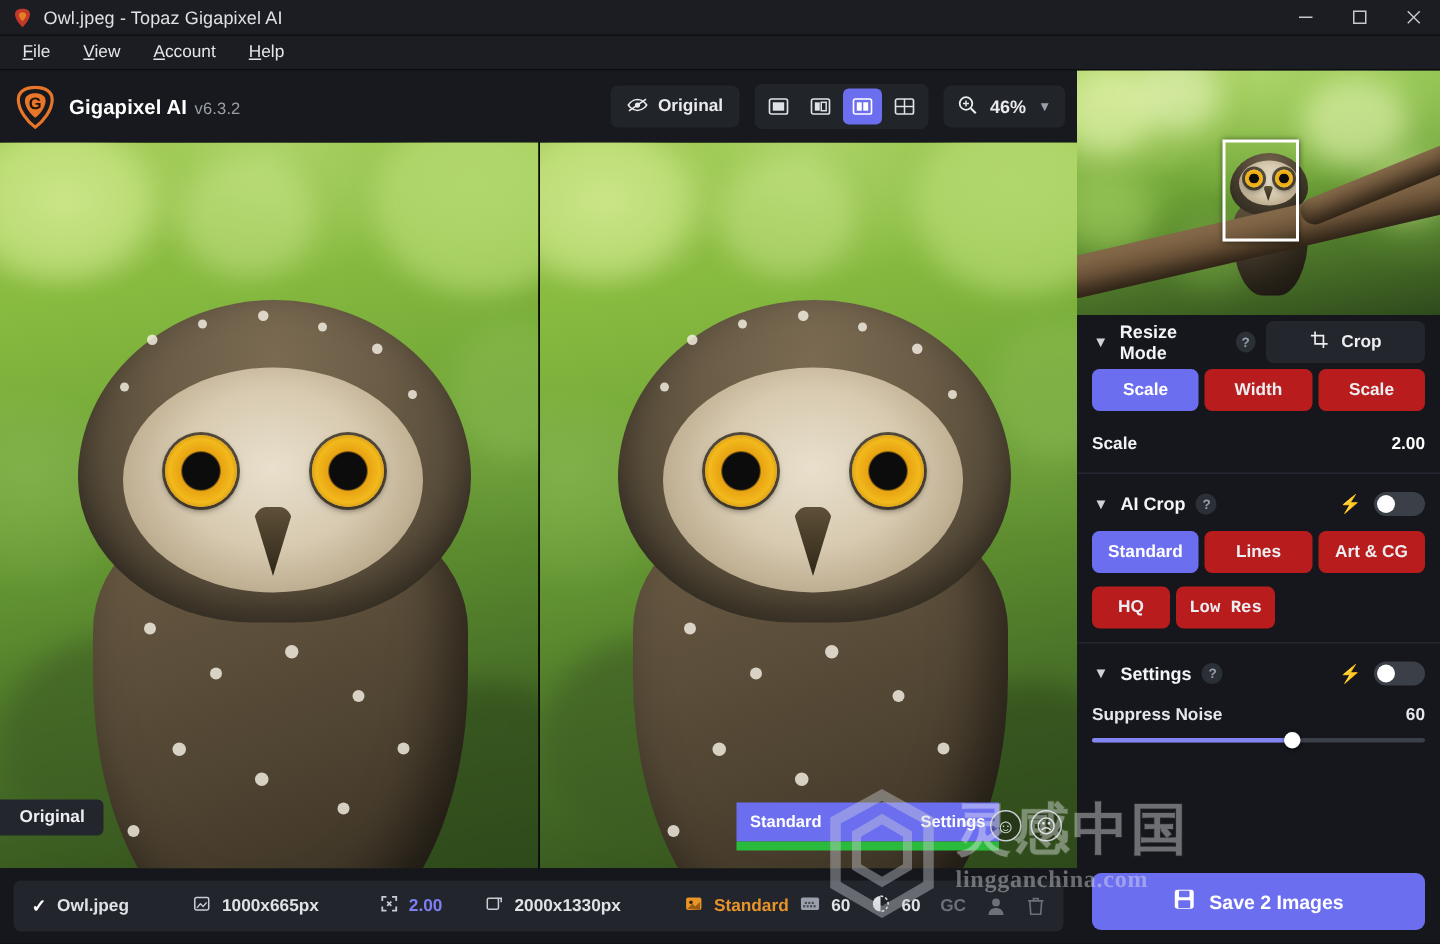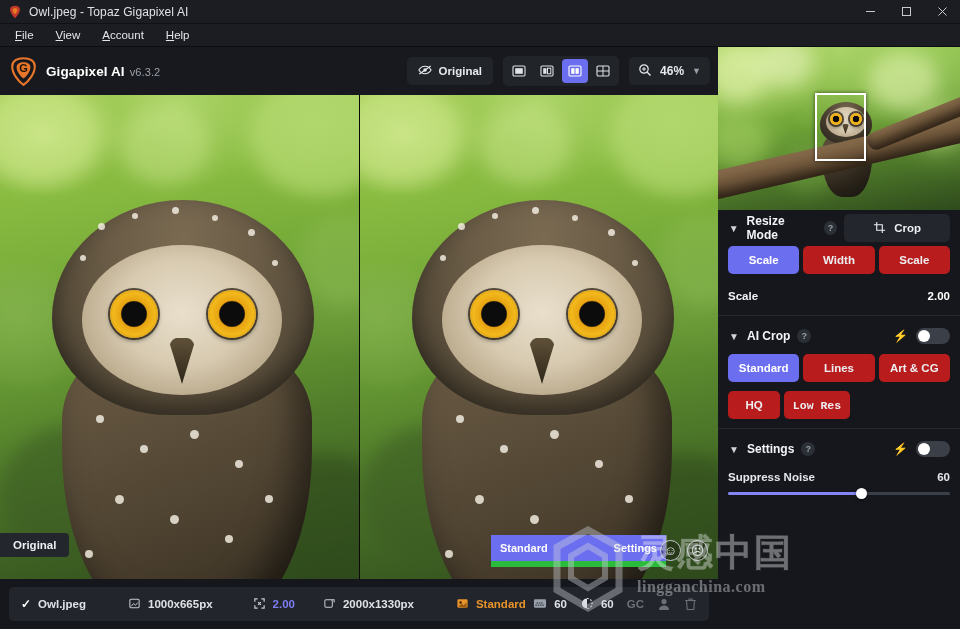--- a/index.html
+++ b/index.html
@@ -759,20 +759,32 @@
           <span>Suppress Noise</span>
           <span>60</span>
         </div>
         <div class="slider-track">
           <div class="slider-fill"></div>
           <div class="slider-knob"></div>
         </div>
       </div>
     </div>
 
+    <div class="save-wrap">
+      <div class="save-btn">
+        <span>
+          <svg width="15" height="15" viewBox="0 0 15 15">
+              <rect x="1.2" y="1.2" width="12.6" height="12.6" rx="1.6" fill="#ffffff"></rect>
+              <rect x="4" y="1.8" width="7" height="4.3" rx=".6" fill="#6c6ef0"></rect>
+              <rect x="3.5" y="8.2" width="8" height="5.1" rx=".6" fill="#6c6ef0"></rect>
+            </svg>
+        </span>
+        <span>Save 2 Images</span>
+      </div>
+    </div>
   </div>
 
   <div class="watermark">
     <div class="wm-mark">
       <svg width="86" height="86" viewBox="0 0 86 86">
         <path d="M43 4 74 21v43L43 82 12 64V21z" fill="none" stroke="#cfd3d9" stroke-width="7"></path>
         <path d="M43 20 60 30v22L43 62 26 52V30z" fill="none" stroke="#cfd3d9" stroke-width="6"></path>
       </svg>
     </div>
     <div class="wm-cn">灵感中国</div>

